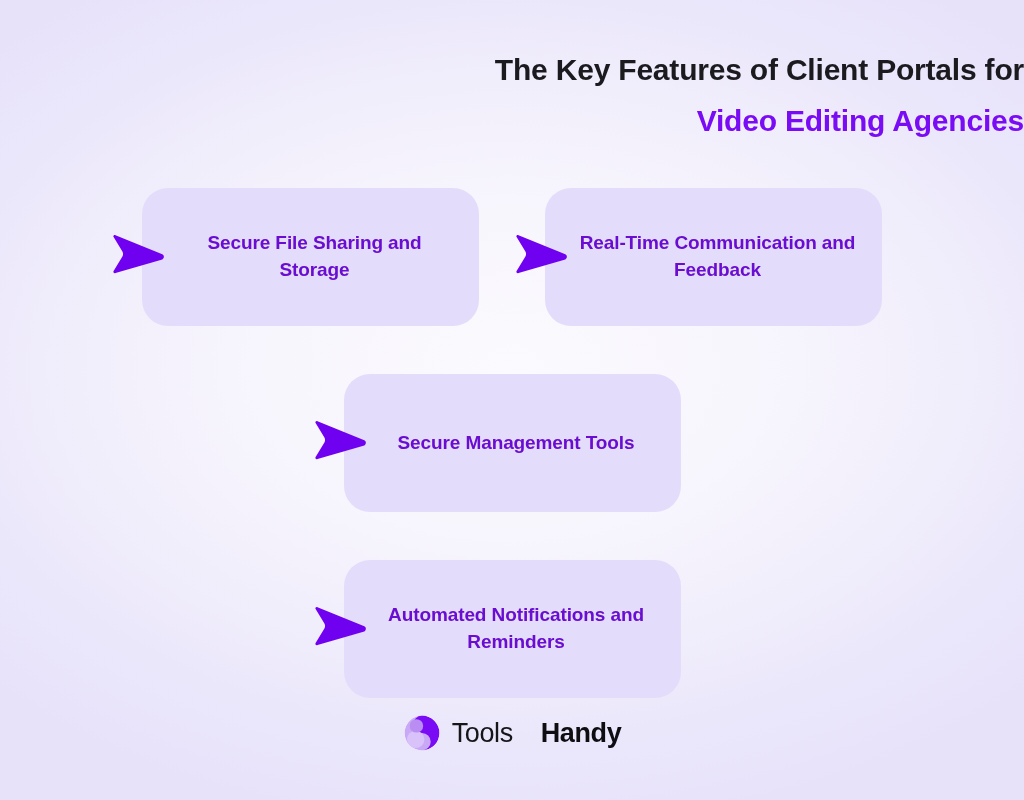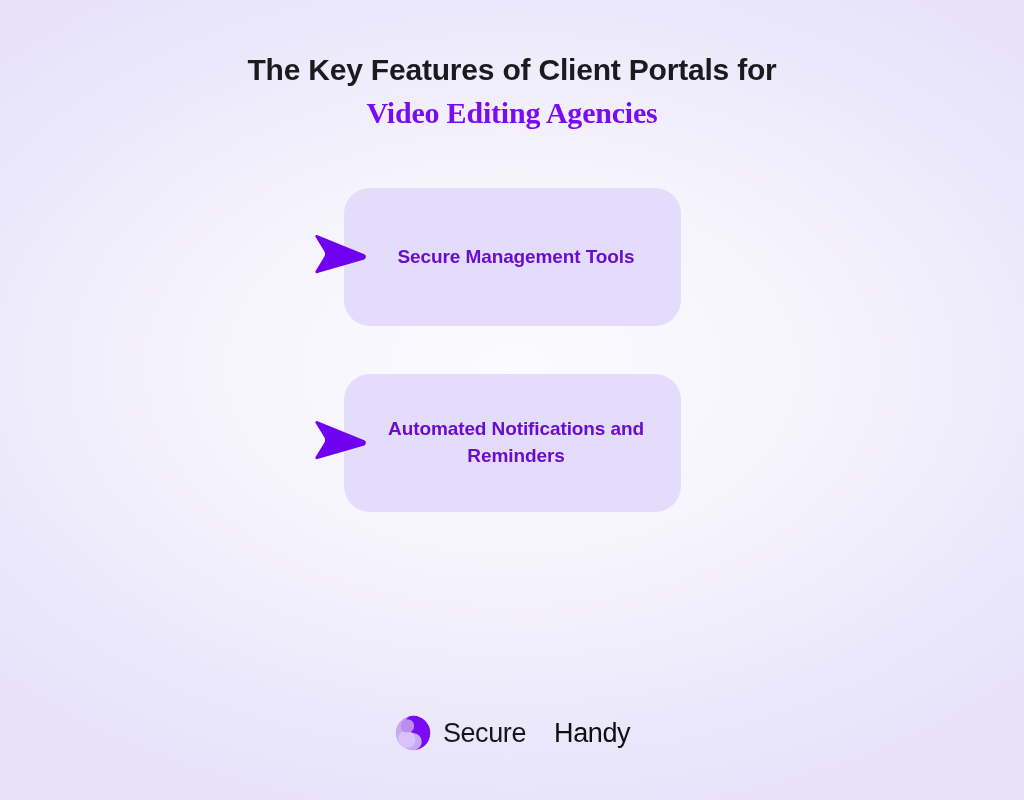--- a/index.html
+++ b/index.html
@@ -39,23 +39,24 @@
     left:0;
     width:1024px;
     text-align:center;
     line-height:1.18;
   }
   .heading-line {
     display:block;
     font-size:30px;
     font-weight:bold;
     letter-spacing:-0.2px;
+    text-align:right;
   }
   .heading-line.dark   { color:#1A1A1F; }
-  .heading-line.accent { color:#7A0BF5; margin-top:8px;font-family:Liberation Serif, serif; }
+  .heading-line.accent { color:#7A0BF5; margin-top:16px; }
 
   
   .rows {
     position:absolute;
     top:188px;
     left:0;
     width:1024px;
   }
   .row {
     display:flex;
@@ -117,34 +118,59 @@
     justify-content:center;
     gap:11px;
   }
   .brand-mark { width:38px; height:38px; display:block; }
   .brand-text {
     font-size:27px;
     letter-spacing:-0.4px;
     white-space:nowrap;
   }
   .brand-text .light { color:#16161A; font-weight:normal; }
-  .brand-text .bold  { color:#0E0E12; font-weight:normal;margin-left:28px; }
+  .brand-text .bold  { color:#0E0E12; font-weight:bold;margin-left:28px; }
 </style>
 </head>
 <body>
 
 <div id="infographic">
 
   <div class="heading">
     <span class="heading-line dark">The Key Features of Client Portals for</span>
     <span class="heading-line accent">Video Editing Agencies</span>
   </div>
 
   <div class="rows">
 
+    <div class="row">
+
+      <div class="feature">
+        <span class="arrow">
+          <svg viewBox="0 0 56 54" xmlns="http://www.w3.org/2000/svg" aria-hidden="true">
+            <path d="M5.5 5.2 C4.2 4.4 2.8 5.8 3.6 7.1 L12.4 21.6 C13.3 23.1 13.3 25.0 12.4 26.5 L3.6 41.0 C2.8 42.3 4.2 43.7 5.5 42.9 L52.3 29.4 C54.4 28.3 54.4 25.3 52.3 24.2 Z" fill="#7000F0"></path>
+          </svg>
+        </span>
+        <div class="card">
+          <span class="card-label">Secure File Sharing and Storage</span>
+        </div>
+      </div>
+
+      <div class="feature">
+        <span class="arrow">
+          <svg viewBox="0 0 56 54" xmlns="http://www.w3.org/2000/svg" aria-hidden="true">
+            <path d="M5.5 5.2 C4.2 4.4 2.8 5.8 3.6 7.1 L12.4 21.6 C13.3 23.1 13.3 25.0 12.4 26.5 L3.6 41.0 C2.8 42.3 4.2 43.7 5.5 42.9 L52.3 29.4 C54.4 28.3 54.4 25.3 52.3 24.2 Z" fill="#7000F0"></path>
+          </svg>
+        </span>
+        <div class="card">
+          <span class="card-label">Real-Time Communication and Feedback</span>
+        </div>
+      </div>
+
+    </div>
 
     <div class="row">
 
       <div class="feature">
         <span class="arrow">
           <svg viewBox="0 0 56 54" xmlns="http://www.w3.org/2000/svg" aria-hidden="true">
             <path d="M5.5 5.2 C4.2 4.4 2.8 5.8 3.6 7.1 L12.4 21.6 C13.3 23.1 13.3 25.0 12.4 26.5 L3.6 41.0 C2.8 42.3 4.2 43.7 5.5 42.9 L52.3 29.4 C54.4 28.3 54.4 25.3 52.3 24.2 Z" fill="#7000F0"></path>
           </svg>
         </span>
         <div class="card">
@@ -182,17 +208,17 @@
         </defs>
         <g clip-path="url(#logoClip)">
           <circle cx="24" cy="24" r="22" fill="#C9A8F5"></circle>
           <path d="M24 2 A22 22 0 0 1 24 46 A11 11 0 0 0 24 24 A11 11 0 0 1 24 2 Z" fill="#7A0BF5"></path>
           <circle cx="16" cy="32" r="11" fill="#D9C2FA"></circle>
           <circle cx="17" cy="15" r="8.5" fill="#B98DF2"></circle>
         </g>
       </svg>
     </span>
     <span class="brand-text">
-      <span class="light">Secure</span><span class="bold">Handy</span>
+      <span class="light">Tools</span><span class="bold">Handy</span>
     </span>
   </div>
 
 </div>
 
 </body></html>

